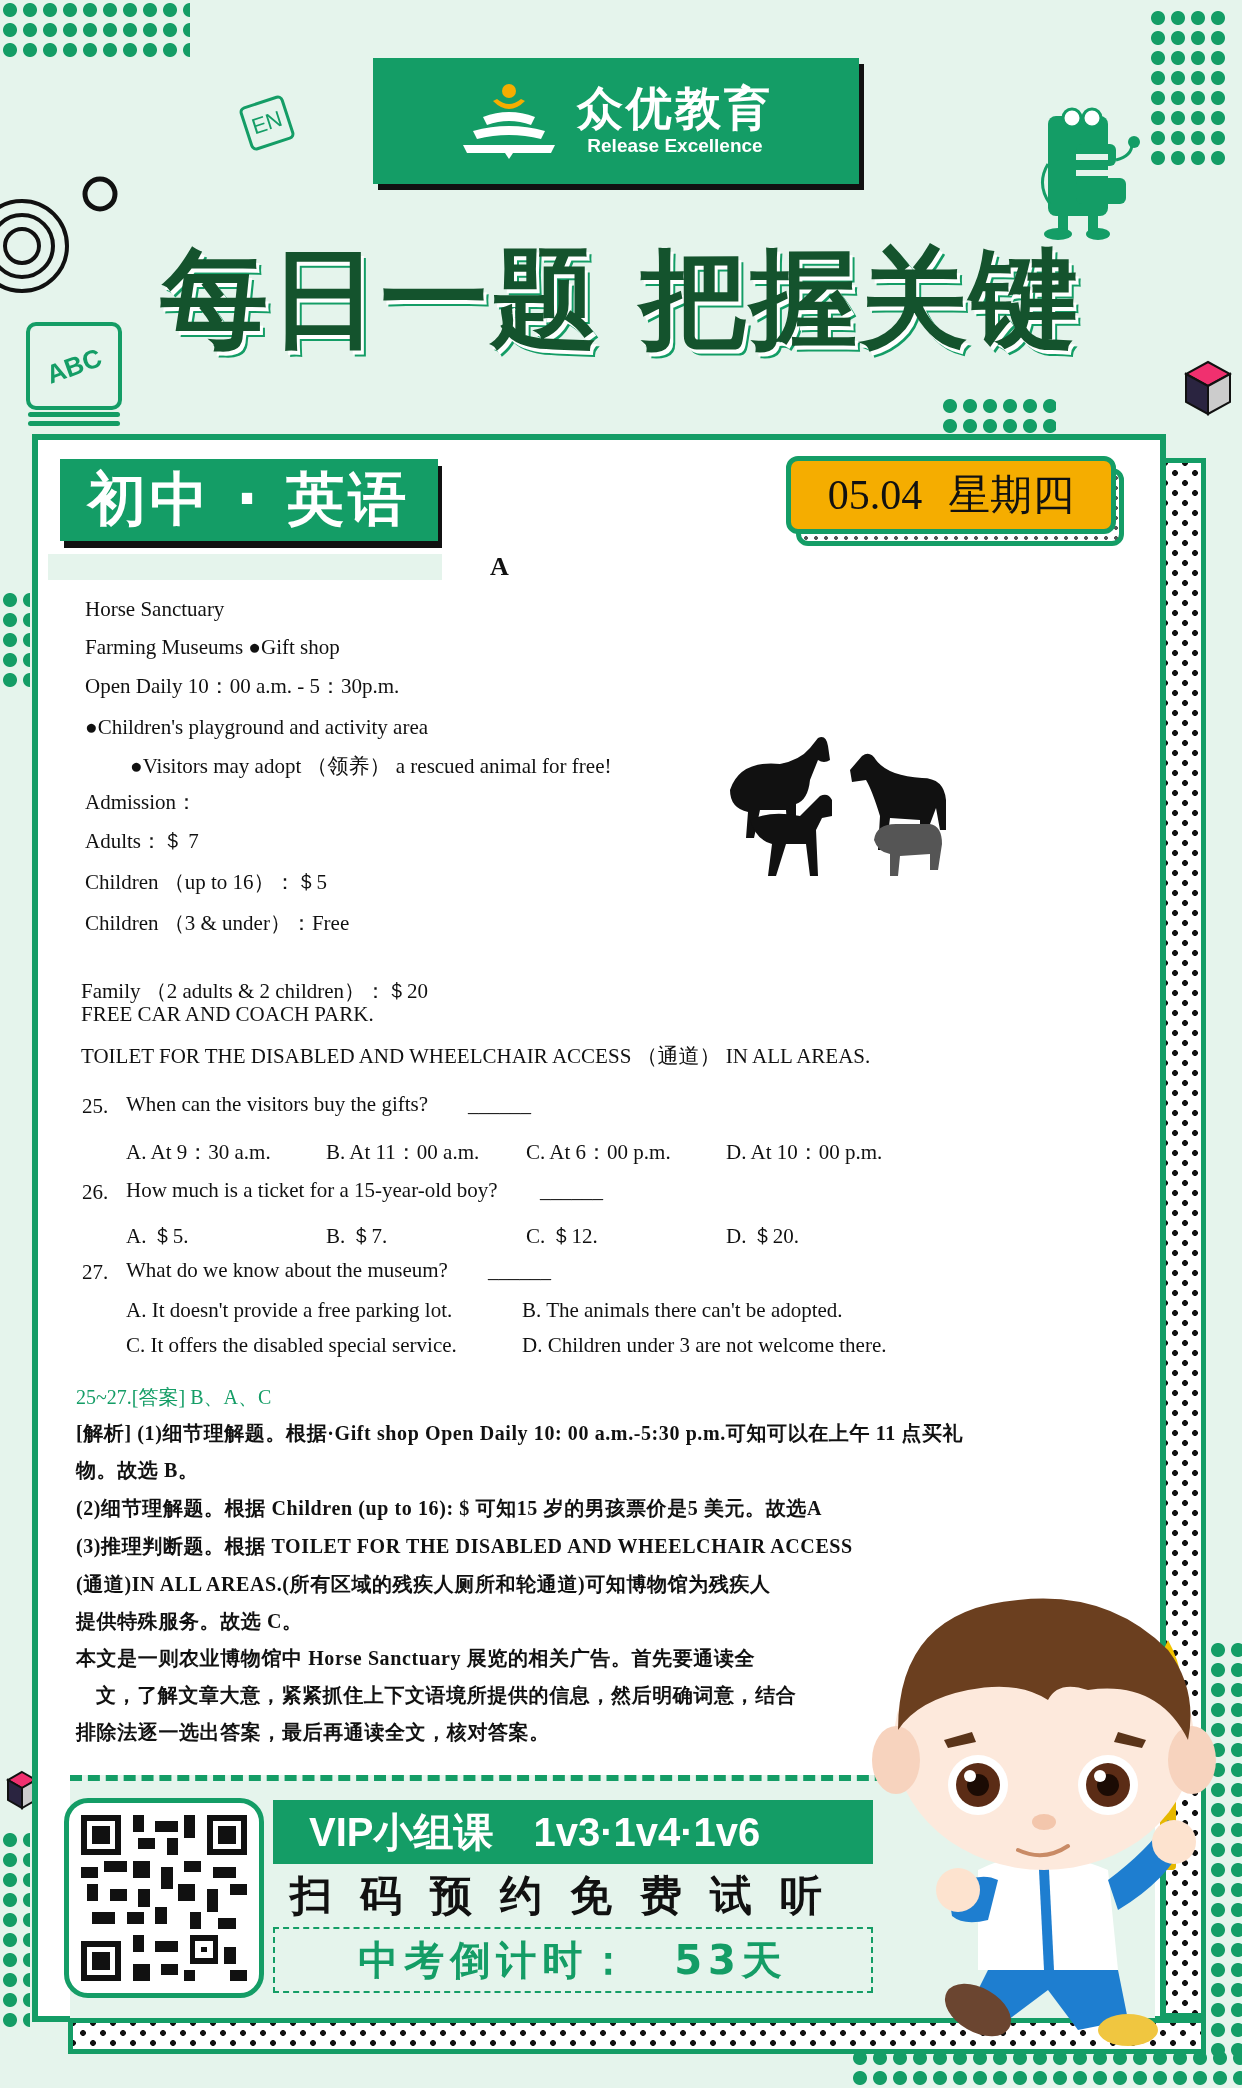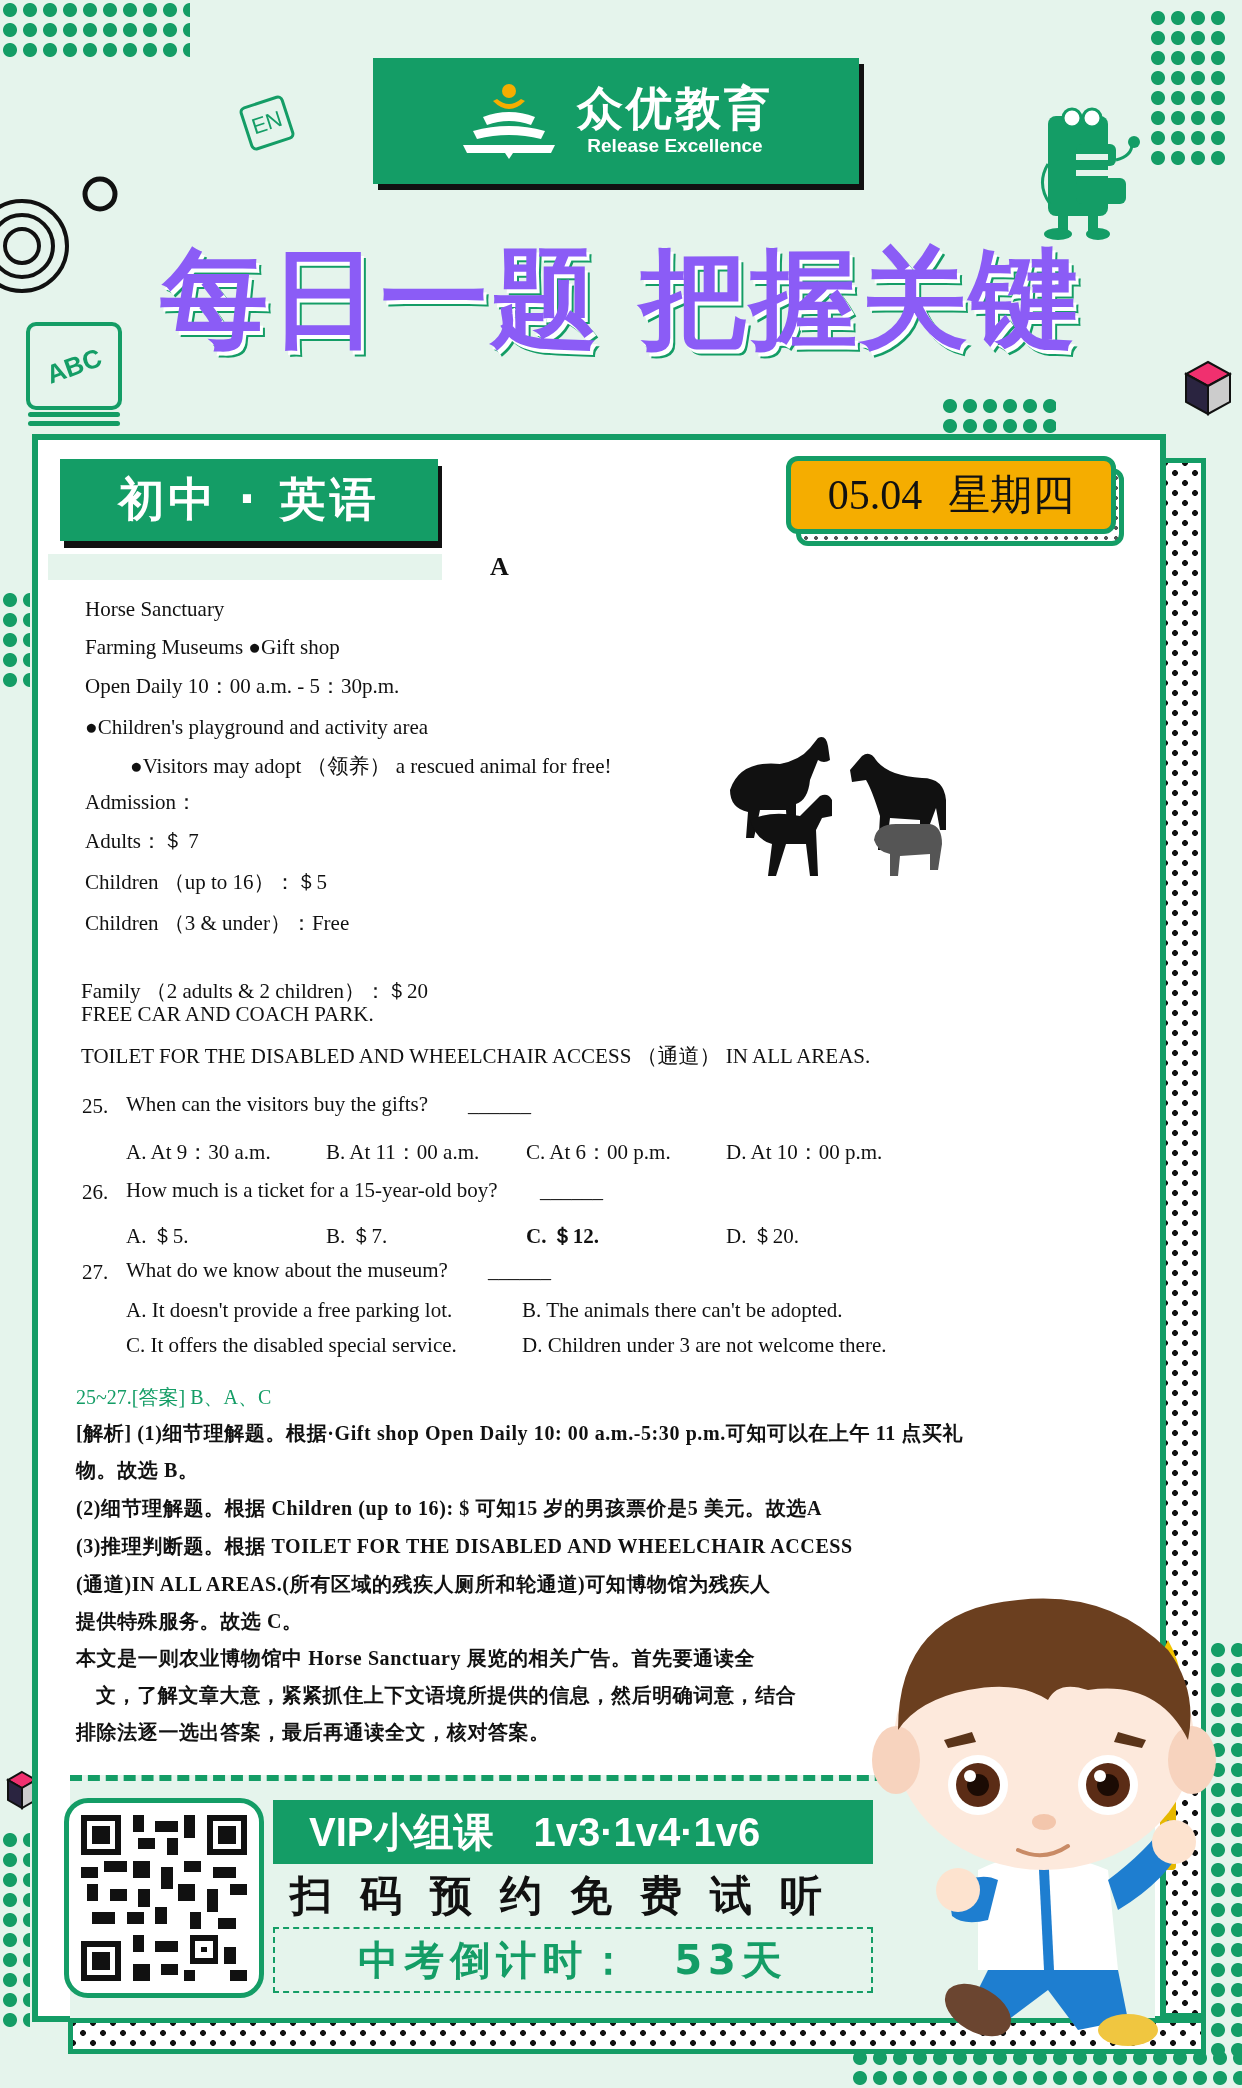--- a/index.html
+++ b/index.html
@@ -32,35 +32,35 @@
     display: flex; align-items: center; justify-content: center; gap: 18px;
   }
   .logo-text { color: #fff; display: flex; flex-direction: column; align-items: center; }
   .logo-cn { font-family: "DejaVu Sans", sans-serif; font-weight: bold; font-size: 46px; letter-spacing: 3px; line-height: 1; }
   .logo-en { font-family: "Liberation Sans", sans-serif; font-weight: bold; font-size: 19px; margin-top: 4px; }
 
   
   .headline {
     left: 150px; top: 245px; width: 940px; text-align: center;
     font-family: "DejaVu Sans", sans-serif; font-weight: bold; font-size: 108px;
-    color: #8b5cf6; letter-spacing: 2px; line-height: 1;
+    color: #14532d; letter-spacing: 2px; line-height: 1;
     text-shadow: 3px 4px 0 #ffffff, 5px 6px 0 #149d66;
   }
 
   
   .card-dots-right { left: 1160px; top: 458px; width: 46px; height: 1560px; border: 5px solid #149d66; }
   .card-dots-bottom { left: 68px; top: 2018px; width: 1138px; height: 36px; border: 5px solid #149d66; }
   .card {
     left: 32px; top: 434px; width: 1134px; height: 1588px;
     background: #fff; border: 6px solid #149d66; overflow: hidden;
   }
   .subject-shadow { left: 64px; top: 466px; width: 378px; height: 82px; background: #111; }
   .subject-tag {
     left: 60px; top: 459px; width: 378px; height: 82px; background: #149d66;
-    color: #fff; font-family: "DejaVu Sans", sans-serif; font-weight: bold; font-size: 46px;
+    color: #fff; font-family: "DejaVu Sans", sans-serif; font-weight: bold; font-size: 58px;
     display: flex; align-items: center; justify-content: center; letter-spacing: 4px;
   }
   .subject-under { left: 48px; top: 554px; width: 394px; height: 26px; background: #e5f4ec; }
 
   .date-back { left: 796px; top: 468px; width: 328px; height: 78px; border: 5px solid #149d66; border-radius: 12px;
     background-color:#fff;
     background-image: radial-gradient(circle, #555 1.6px, transparent 2.2px); background-size: 10px 10px; }
   .date-tag {
     left: 786px; top: 456px; width: 330px; height: 78px; background: #f5ad00;
     border: 5px solid #149d66; border-radius: 12px;
@@ -228,21 +228,21 @@
   <div class="ln" style="left:126px;top:1138px;">A. At 9：30 a.m.</div>
   <div class="ln" style="left:326px;top:1138px;">B. At 11：00 a.m.</div>
   <div class="ln" style="left:526px;top:1138px;">C. At 6：00 p.m.</div>
   <div class="ln" style="left:726px;top:1138px;">D. At 10：00 p.m.</div>
 
   <div class="ln" style="left:82px;top:1180px;">26.</div>
   <div class="ln" style="left:126px;top:1178px;">How much is a ticket for a 15-year-old boy?</div>
   <div class="ln" style="left:540px;top:1178px;">______</div>
   <div class="ln" style="left:126px;top:1222px;">A.  ＄5.</div>
   <div class="ln" style="left:326px;top:1222px;">B.  ＄7.</div>
-  <div class="ln" style="left:526px;top:1222px;font-weight:bold;">C.  ＄12.</div>
+  <div class="ln" style="left:526px;top:1222px;">C.  ＄12.</div>
   <div class="ln" style="left:726px;top:1222px;">D.  ＄20.</div>
 
   <div class="ln" style="left:82px;top:1260px;">27.</div>
   <div class="ln" style="left:126px;top:1258px;">What do we know about the museum?</div>
   <div class="ln" style="left:488px;top:1258px;">______</div>
   <div class="ln" style="left:126px;top:1298px;">A. It doesn't provide a free parking lot.</div>
   <div class="ln" style="left:522px;top:1298px;">B. The animals there can't be adopted.</div>
   <div class="ln" style="left:126px;top:1333px;">C. It offers the disabled special service.</div>
   <div class="ln" style="left:522px;top:1333px;">D. Children under 3 are not welcome there.</div>
 </div>

